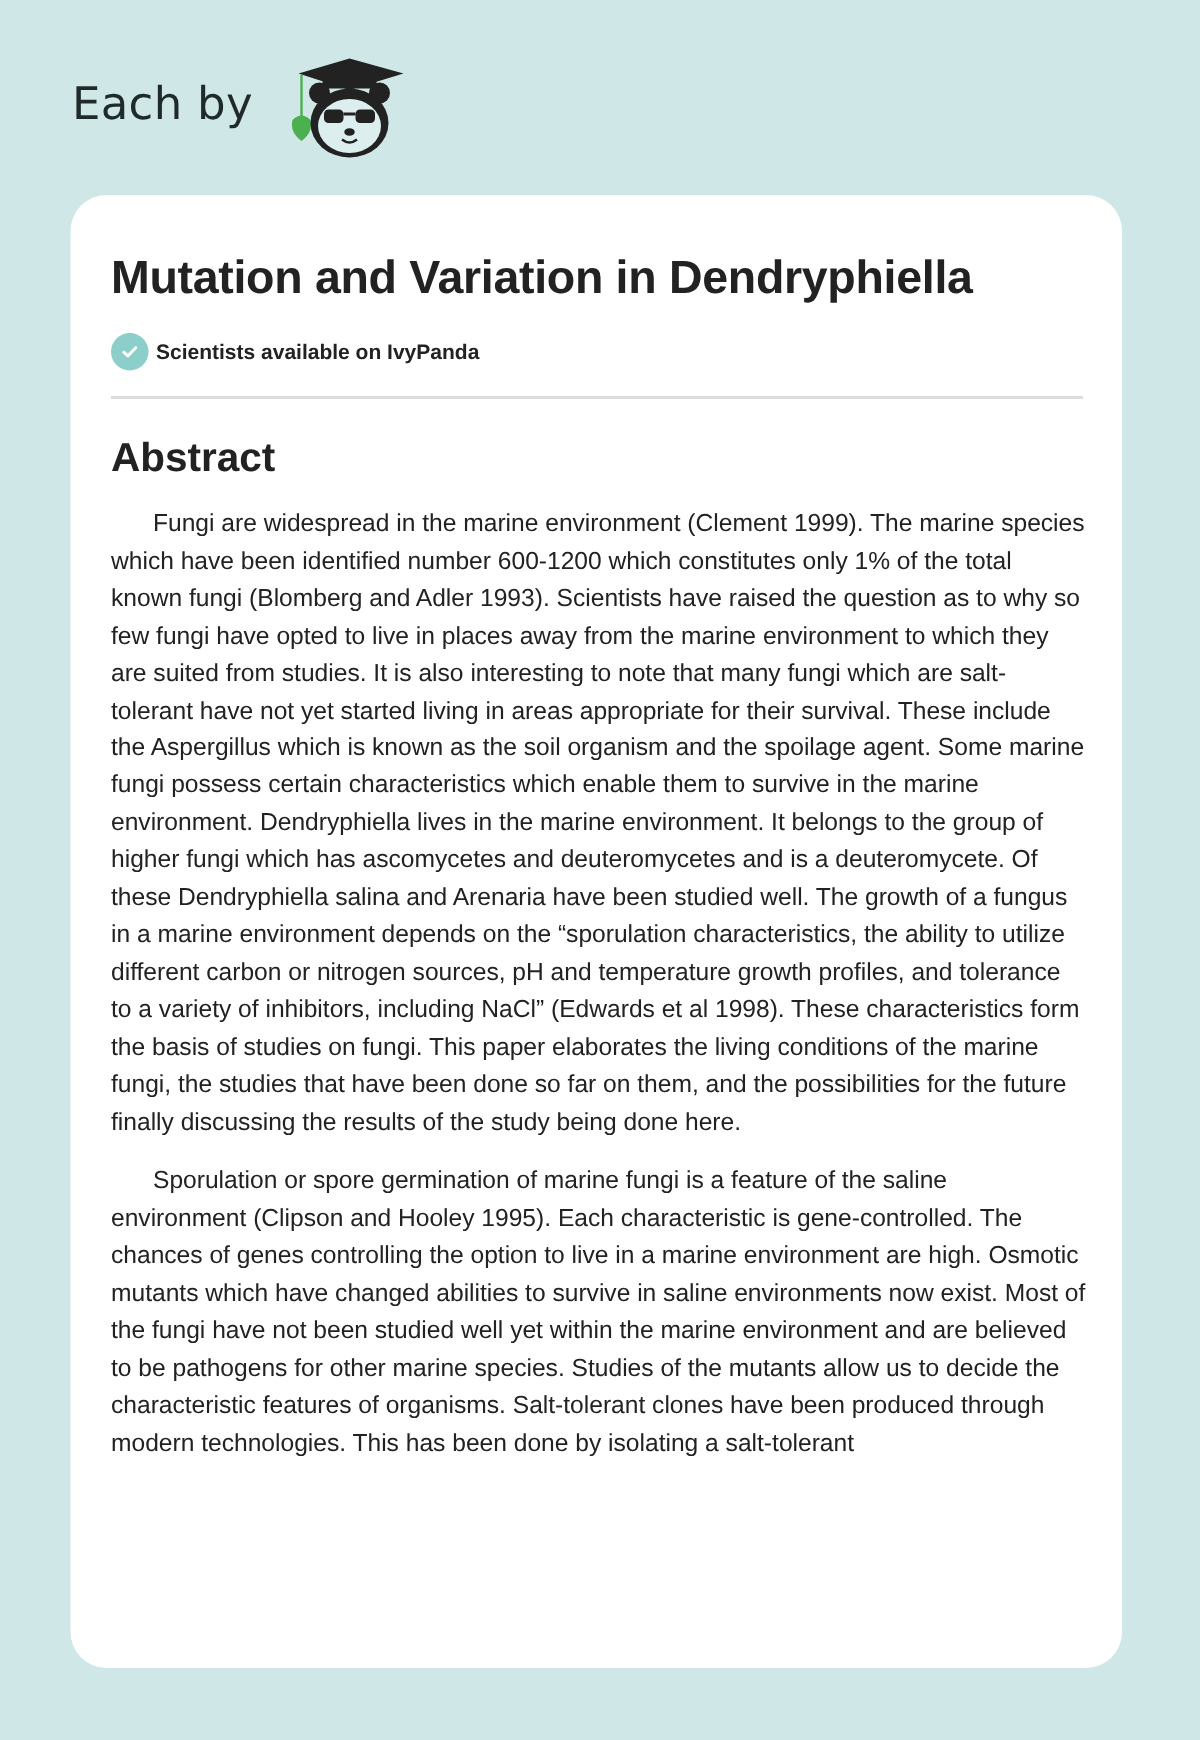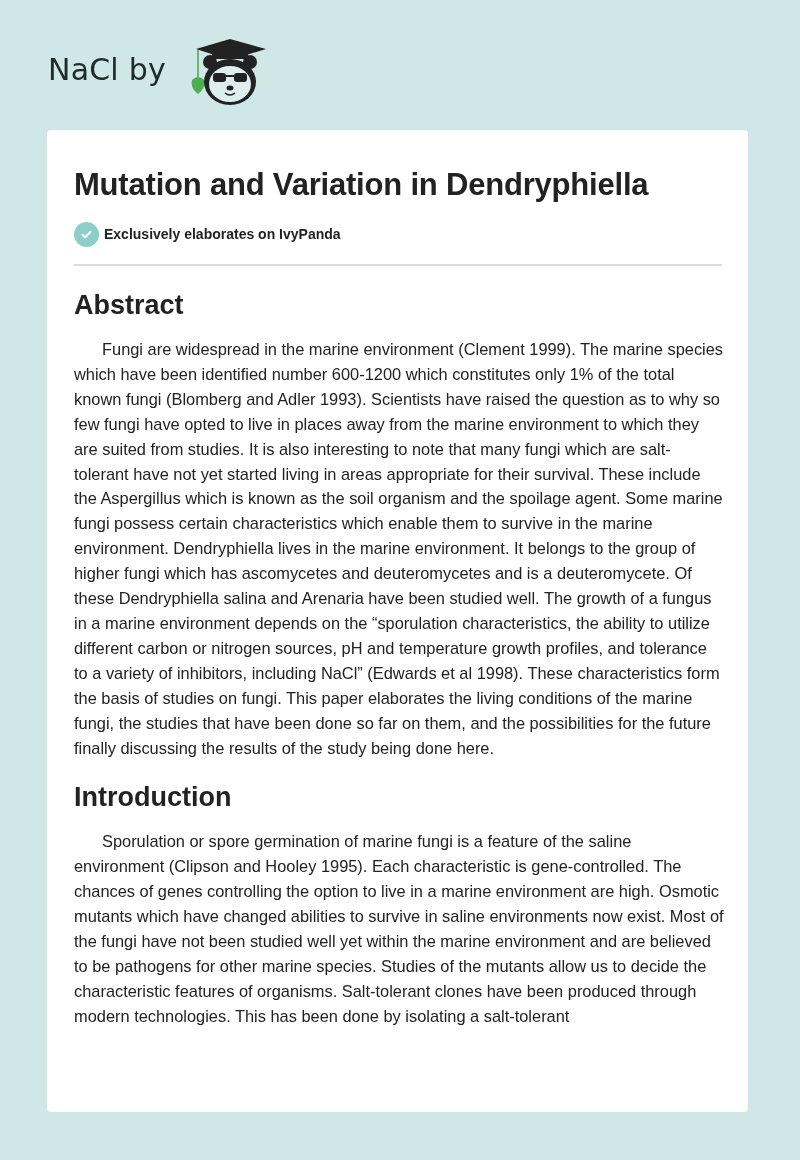--- a/index.html
+++ b/index.html
@@ -54,21 +54,21 @@
       top: -6px;
       margin-left: 1px;
     }
     .card {
       position: absolute;
       left: 47px;
       top: 130px;
       width: 701px;
       height: 982px;
       background: #ffffff;
-      border-radius: 4px;
+      border-radius: 24px;
       padding: 36px 26px 0 27px;
       overflow: hidden;
     }
     .title {
       font-family: "Liberation Sans", sans-serif;
       font-weight: bold;
       font-size: 31px;
       line-height: 38px;
       color: #222;
       letter-spacing: -0.2px;
@@ -114,21 +114,21 @@
       color: #222;
       text-indent: 28px;
       margin-top: 15px;
       width: 650px;
     }
   </style>
 </head>
 <body>
 
 <header class="brand">
-  <span class="brand-prefix">NaCl by</span>
+  <span class="brand-prefix">Each by</span>
   <svg class="brand-logo" viewBox="0 0 86 76">
 
     <polygon points="12,15 46,5 82,15 46,26" fill="#222"></polygon>
     <rect x="28" y="16" width="36" height="9" fill="#222"></rect>
 
     <line x1="14" y1="16" x2="14" y2="46" stroke="#4caf50" stroke-width="1.6"></line>
     <path d="M8,46 Q14,40 20,46 Q22,54 14,60 Q6,54 8,46 Z" fill="#4caf50"></path>
 
     <circle cx="26" cy="28" r="7" fill="#222"></circle>
     <circle cx="66" cy="28" r="7" fill="#222"></circle>
@@ -147,27 +147,26 @@
 
 <main class="card">
   <h1 class="title">Mutation and Variation in Dendryphiella</h1>
 
   <div class="badge">
     <span class="badge-icon">
       <svg width="13" height="13" viewBox="0 0 13 13">
         <path d="M2.5,6.8 L5.2,9.3 L10.5,3.8" stroke="#ffffff" stroke-width="2" fill="none" stroke-linecap="round" stroke-linejoin="round"></path>
       </svg>
     </span>
-    <span class="badge-text">Exclusively elaborates on IvyPanda</span>
+    <span class="badge-text">Scientists available on IvyPanda</span>
   </div>
 
   <div class="divider"></div>
 
   <section>
     <h2 class="section-heading h-abstract">Abstract</h2>
     <p class="para">Fungi are widespread in the marine environment (Clement 1999). The marine species which have been identified number 600-1200 which constitutes only 1% of the total known fungi (Blomberg and Adler 1993). Scientists have raised the question as to why so few fungi have opted to live in places away from the marine environment to which they are suited from studies. It is also interesting to note that many fungi which are salt-tolerant have not yet started living in areas appropriate for their survival. These include the Aspergillus which is known as the soil organism and the spoilage agent. Some marine fungi possess certain characteristics which enable them to survive in the marine environment. Dendryphiella lives in the marine environment. It belongs to the group of higher fungi which has ascomycetes and deuteromycetes and is a deuteromycete. Of these Dendryphiella salina and Arenaria have been studied well. The growth of a fungus in a marine environment depends on the “sporulation characteristics, the ability to utilize different carbon or nitrogen sources, pH and temperature growth profiles, and tolerance to a variety of inhibitors, including NaCl” (Edwards et al 1998). These characteristics form the basis of studies on fungi. This paper elaborates the living conditions of the marine fungi, the studies that have been done so far on them, and the possibilities for the future finally discussing the results of the study being done here.</p>
   </section>
 
   <section>
-    <h2 class="section-heading h-intro">Introduction</h2>
     <p class="para">Sporulation or spore germination of marine fungi is a feature of the saline environment (Clipson and Hooley 1995). Each characteristic is gene-controlled. The chances of genes controlling the option to live in a marine environment are high. Osmotic mutants which have changed abilities to survive in saline environments now exist. Most of the fungi have not been studied well yet within the marine environment and are believed to be pathogens for other marine species. Studies of the mutants allow us to decide the characteristic features of organisms. Salt-tolerant clones have been produced through modern technologies. This has been done by isolating a salt-tolerant</p>
   </section>
 </main>
 
 </body></html>

